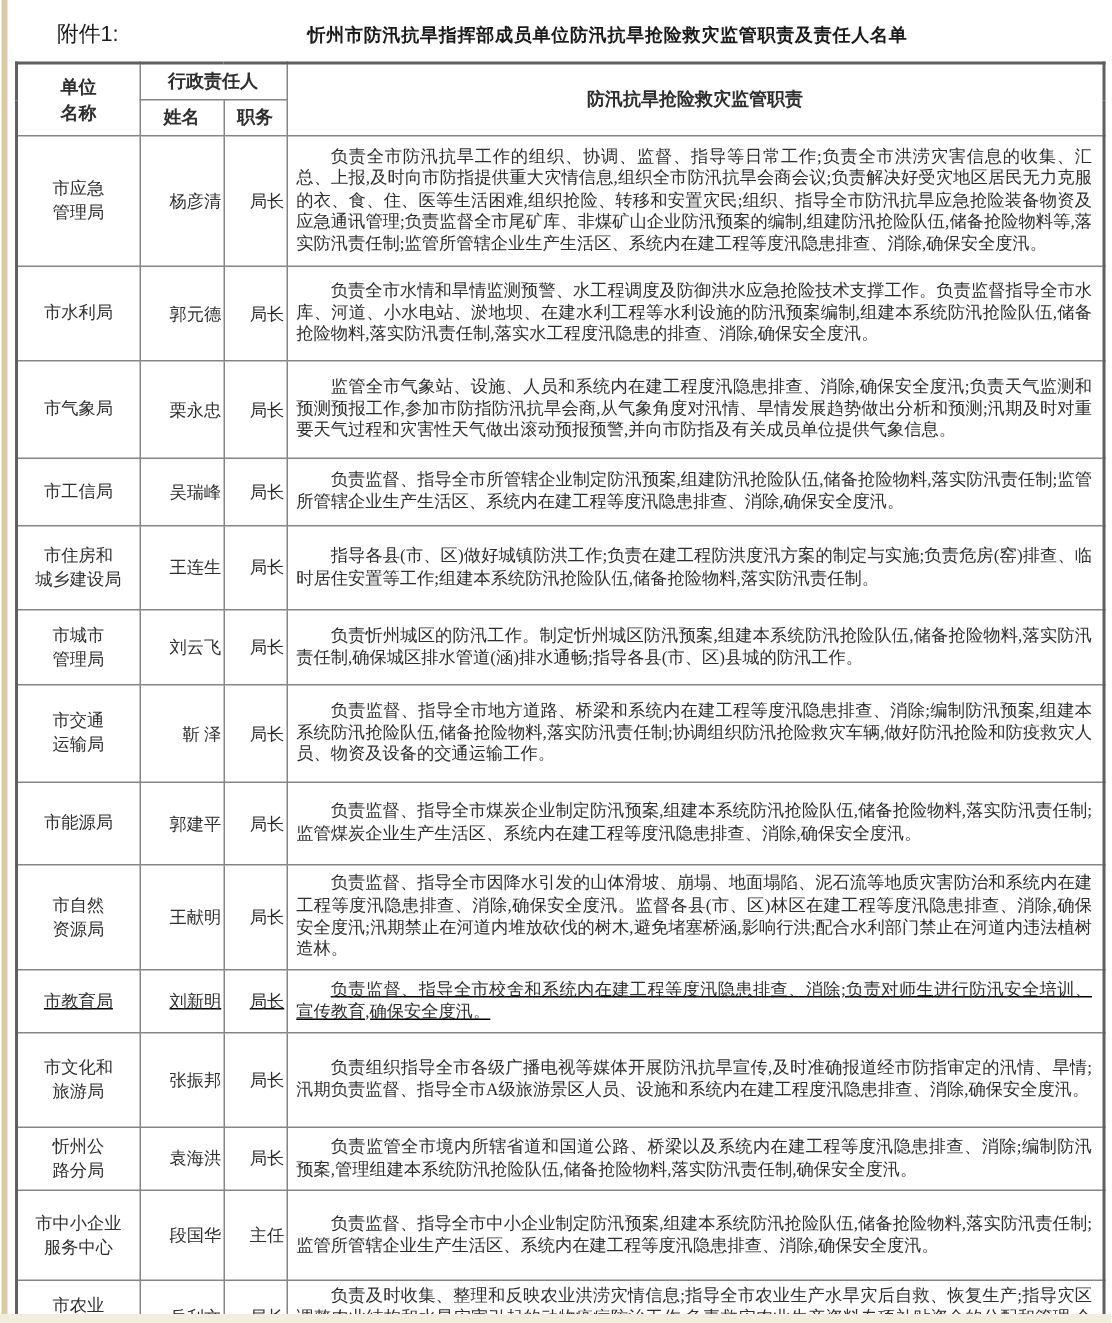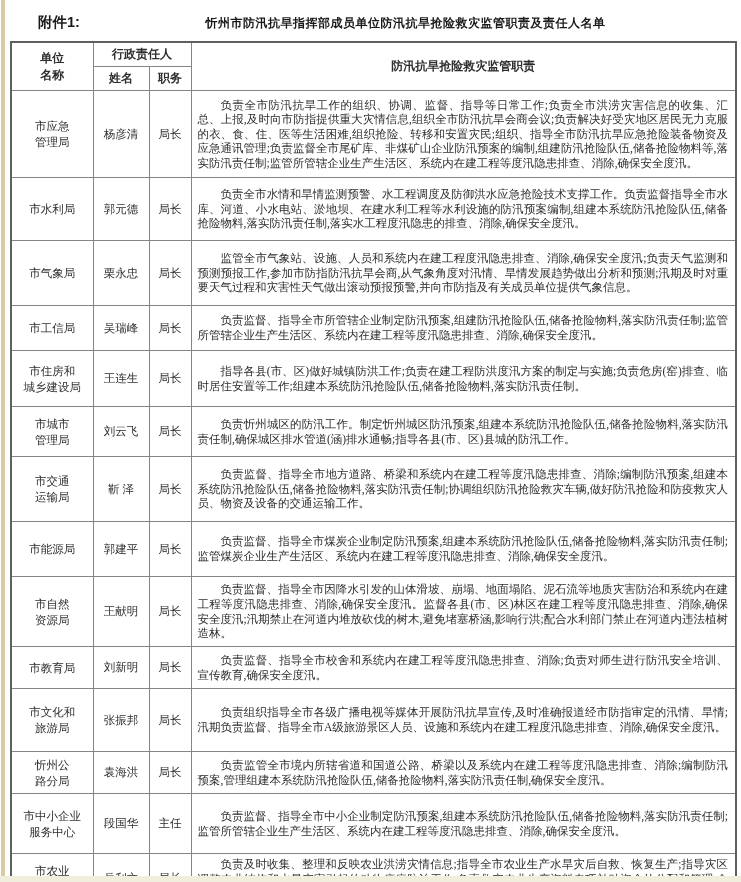--- a/index.html
+++ b/index.html
@@ -16,21 +16,21 @@
   }
   .edge-bottom{
     position:absolute;left:0;bottom:0;width:741px;height:6px;
     background:#f2eedd;
   }
   .title-row{
     display:flex;align-items:baseline;
     margin:13px 10px 9px 38px;
   }
   .attach-label{
-    font-size:14.5px;font-weight:bold;color:#1a1a1a;
+    font-size:14.5px;font-weight:normal;color:#1a1a1a;
     flex:0 0 auto;
   }
   .doc-title{
     flex:1 1 auto;text-align:center;
     font-size:12px;font-weight:bold;color:#1a1a1a;
     letter-spacing:0.5px;
   }
   table.duties{
     border-collapse:collapse;
     table-layout:fixed;
@@ -54,21 +54,21 @@
   }
   td.c-unit{
     text-align:center;
     font-size:11.5px;
     line-height:16px;
     white-space:pre-line;
     font-family:"Liberation Serif",serif;
     padding:0 2px;
   }
   td.c-name, td.c-pos{
-    text-align:center;
+    text-align:right;
     font-size:11.5px;
     font-family:"Liberation Serif",serif;
     white-space:nowrap;
   }
   td.c-duty{
     font-size:11.5px;
     line-height:14.6px;
     text-align:justify;
     text-indent:2em;
     padding:3px 7px 3px 6px;
@@ -77,21 +77,21 @@
   
   #tbody tr:nth-child(1){height:87px;}
   #tbody tr:nth-child(2){height:63px;}
   #tbody tr:nth-child(3){height:65px;}
   #tbody tr:nth-child(4){height:45px;}
   #tbody tr:nth-child(5){height:56px;}
   #tbody tr:nth-child(6){height:50px;}
   #tbody tr:nth-child(7){height:65px;}
   #tbody tr:nth-child(8){height:55px;}
   #tbody tr:nth-child(9){height:70px;}
-  #tbody tr:nth-child(10){height:42px;}
+  #tbody tr:nth-child(10){height:42px;text-decoration:underline;}
   #tbody tr:nth-child(11){height:63px;}
   #tbody tr:nth-child(12){height:42px;}
   #tbody tr:nth-child(13){height:60px;}
   #tbody tr:nth-child(14){height:47px;}
 </style>
 </head>
 <body>
 
 <div class="page">
   <div class="edge-left"></div>

